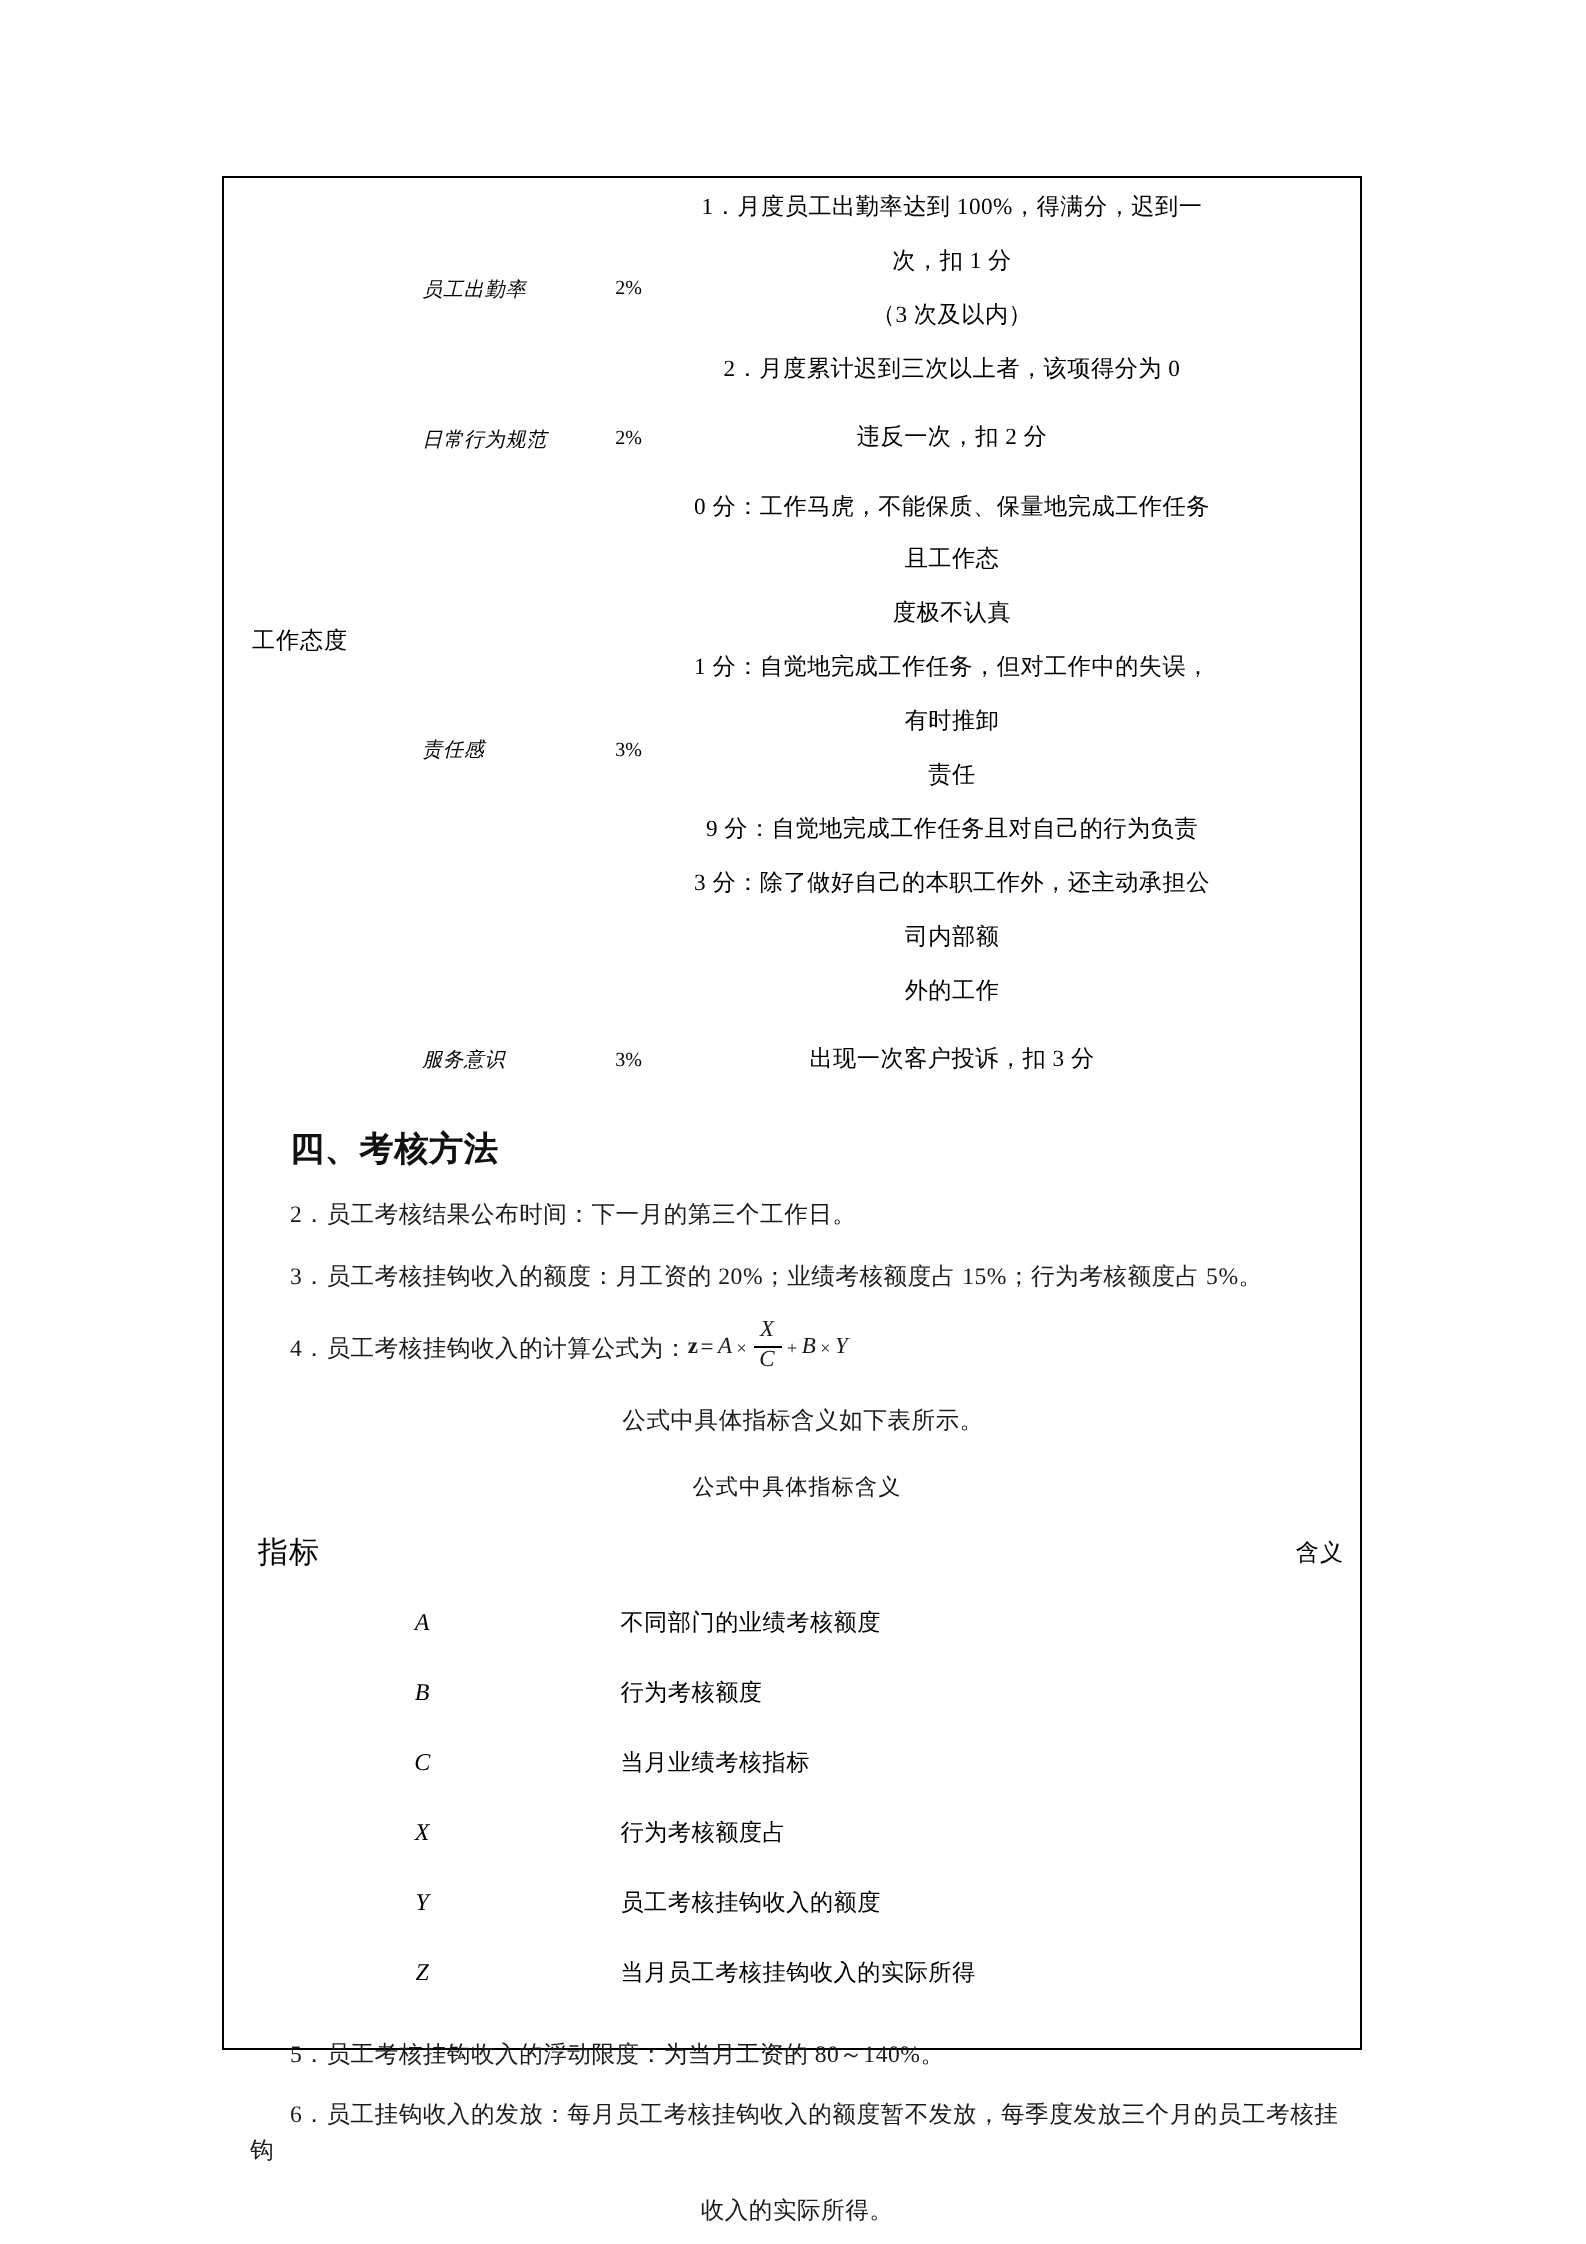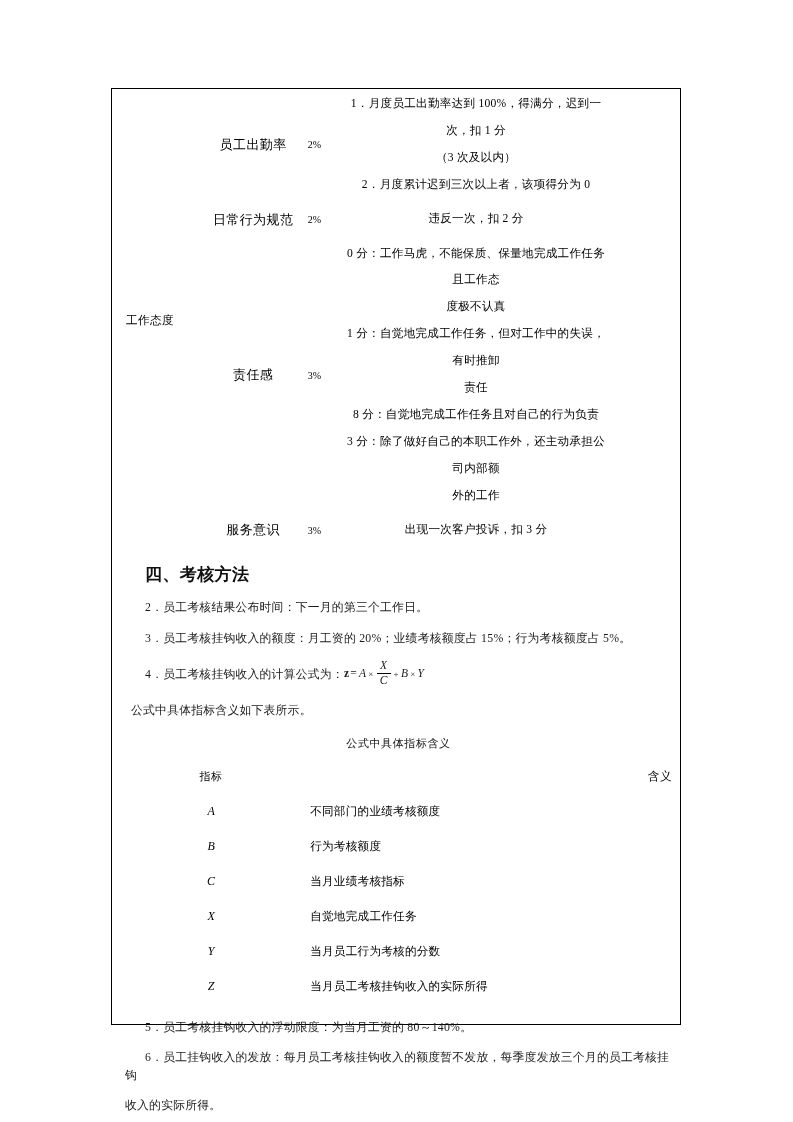--- a/index.html
+++ b/index.html
@@ -38,23 +38,24 @@
   #criteria-table {
     width: 554px;
     margin-top: 0px;
   }
   #criteria-table td.cat {
     text-align: left;
     font-size: 11.6px;
     letter-spacing: .4px;
   }
   #criteria-table td.item {
-    text-align: center;
-    font-size: 13px;
+    text-align: left;
+    font-size: 10px;
     letter-spacing: .4px;
+    font-style: italic;
   }
   #criteria-table td.pct {
     text-align: center;
     font-size: 10px;
   }
   #criteria-table td.desc {
     text-align: center;
     padding: 0 9px 0 10px;
     font-size: 11.6px;
     line-height: 2.32;
@@ -87,20 +88,21 @@
     line-height: 1.5;
     color: #1b1b1b;
   }
   p.para.hang {
     padding-left: 0px;
     text-indent: 20px;
   }
   p.para.noindent {
     padding-left: 6px;
     text-indent: 0;
+    text-align: center;
   }
   .tbl-caption {
     text-align: center;
     font-weight: normal;
     font-size: 11px;
     margin: 16px 0 7px 0;
     letter-spacing: .6px;
     color: #111;
   }
 
@@ -152,23 +154,23 @@
   }
   #meaning-table td {
     height: 31px;
   }
   #meaning-table td.sym {
     text-align: center;
     font-style: italic;
     font-size: 12px;
   }
   #meaning-table td.sym-head {
-    text-align: center;
+    text-align: left;
     font-style: normal;
-    font-size: 11px;
+    font-size: 15px;
     letter-spacing: .5px;
   }
   #meaning-table td.mean {
     text-align: left;
     padding-left: 14px;
     letter-spacing: .25px;
   }
   #meaning-table td.mean-head {
     text-align: right;
     padding-left: 0;
@@ -210,21 +212,21 @@
           <td class="score"></td>
         </tr>
         <tr>
           <td class="item">责任感</td>
           <td class="pct">3%</td>
           <td class="desc">
             <p>0 分：工作马虎，不能保质、保量地完成工作任务且工作态</p>
             <p>度极不认真</p>
             <p>1 分：自觉地完成工作任务，但对工作中的失误，有时推卸</p>
             <p>责任</p>
-            <p>8 分：自觉地完成工作任务且对自己的行为负责</p>
+            <p>9 分：自觉地完成工作任务且对自己的行为负责</p>
             <p>3 分：除了做好自己的本职工作外，还主动承担公司内部额</p>
             <p>外的工作</p>
           </td>
           <td class="score"></td>
         </tr>
         <tr>
           <td class="item">服务意识</td>
           <td class="pct">3%</td>
           <td class="desc" style="height:38px">
             <p>出现一次客户投诉，扣 3 分</p>
@@ -264,25 +266,25 @@
           <tr>
             <td class="sym">B</td>
             <td class="mean">行为考核额度</td>
           </tr>
           <tr>
             <td class="sym">C</td>
             <td class="mean">当月业绩考核指标</td>
           </tr>
           <tr>
             <td class="sym">X</td>
-            <td class="mean">自觉地完成工作任务</td>
+            <td class="mean">行为考核额度占</td>
           </tr>
           <tr>
             <td class="sym">Y</td>
-            <td class="mean">当月员工行为考核的分数</td>
+            <td class="mean">员工考核挂钩收入的额度</td>
           </tr>
           <tr>
             <td class="sym">Z</td>
             <td class="mean">当月员工考核挂钩收入的实际所得</td>
           </tr>
         </tbody>
       </table>
 
       <p class="para" style="margin-top:14px">5．员工考核挂钩收入的浮动限度：为当月工资的 80～140%。</p>
       <p class="para hang"><span>6．员工挂钩收入的发放：每月员工考核挂钩收入的额度暂不发放，每季度发放三个月的员工考核挂钩</span></p>

